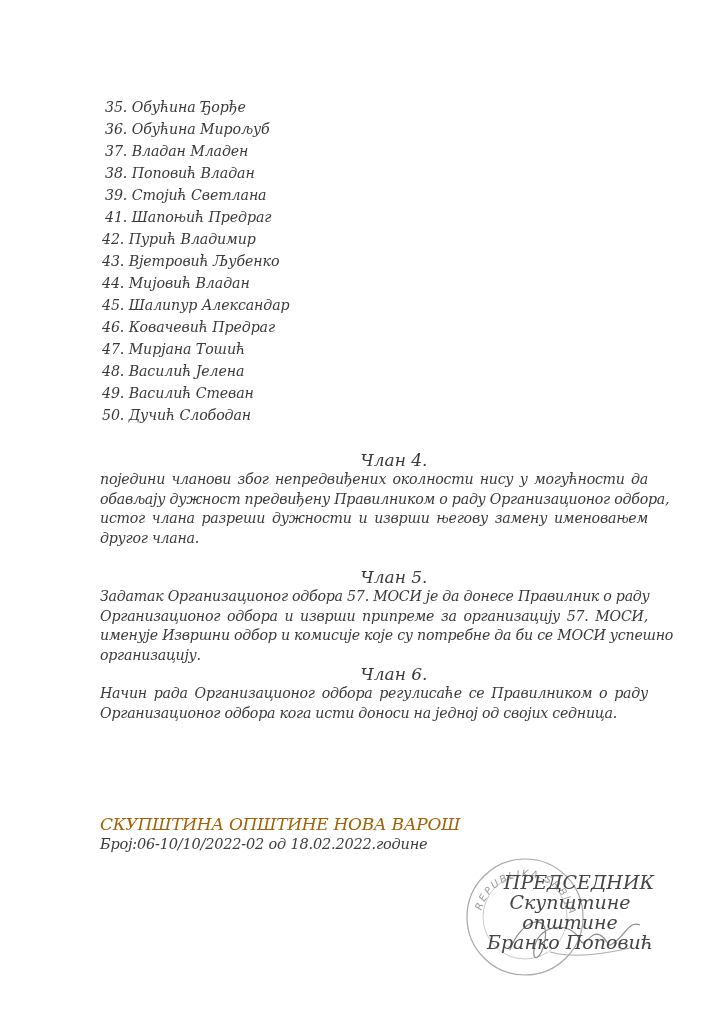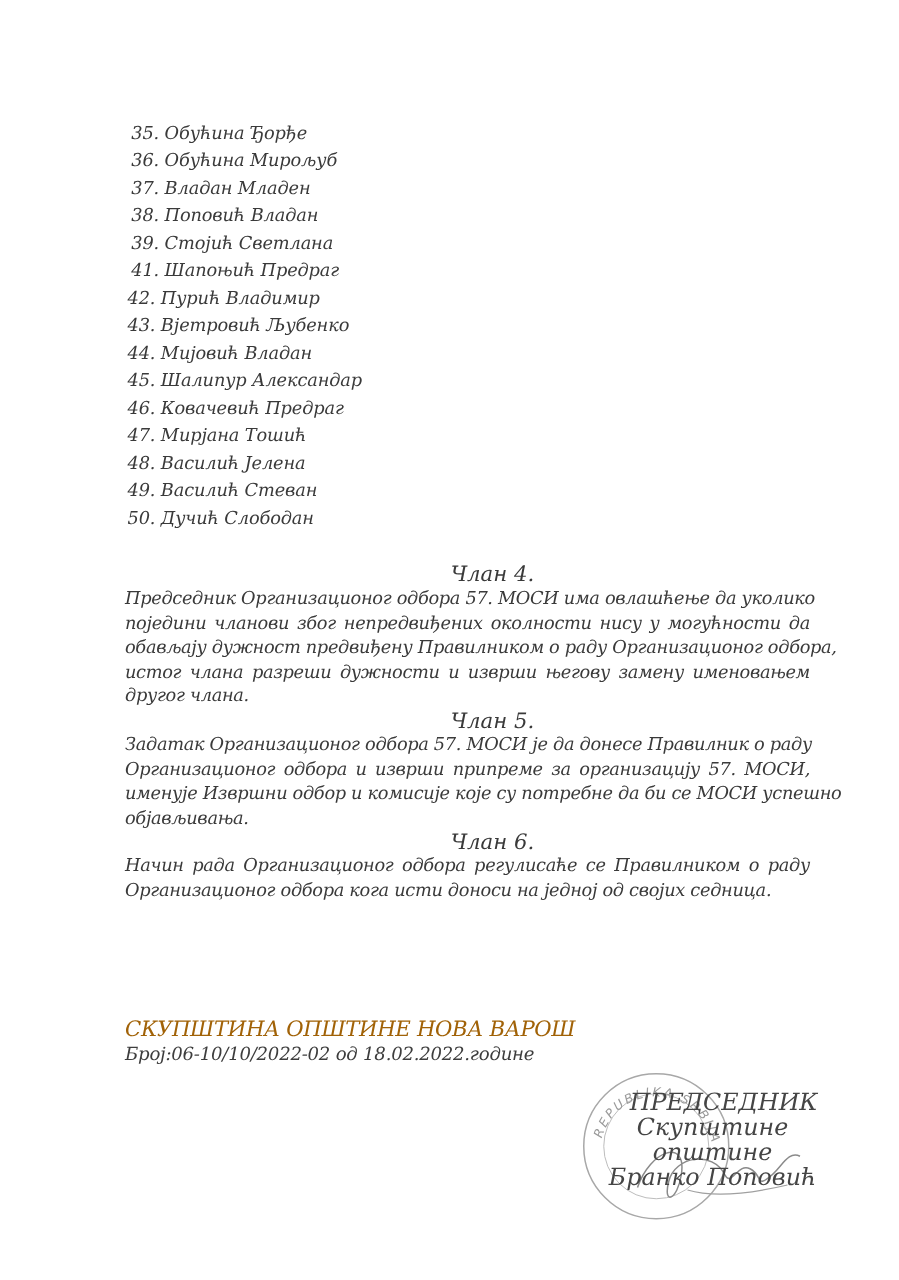--- a/index.html
+++ b/index.html
@@ -54,35 +54,34 @@
     <li style="margin-left:-3px"><span class="num">46.</span> <span>Ковачевић Предраг</span></li>
     <li style="margin-left:-3px"><span class="num">47.</span> <span>Мирјана Тошић</span></li>
     <li style="margin-left:-3px"><span class="num">48.</span> <span>Василић Јелена</span></li>
     <li style="margin-left:-3px"><span class="num">49.</span> <span>Василић Стеван</span></li>
     <li style="margin-left:-3px"><span class="num">50.</span> <span>Дучић Слободан</span></li>
   </ul>
 
   <div class="block" style="top:450px;">
     <div class="heading">Члан 4.</div>
     <div class="para">
-      <span class="ln">Председник Организационог одбора 57. МОСИ има овлашћење да уколико</span>
       <span class="ln">поједини чланови због непредвиђених околности нису у могућности да</span>
       <span class="ln">обављају дужност предвиђену Правилником о раду Организационог одбора,</span>
       <span class="ln">истог члана разреши дужности и изврши његову замену именовањем</span>
       <span class="ln last">другог члана.</span>
     </div>
   </div>
 
   <div class="block" style="top:567px;">
     <div class="heading">Члан 5.</div>
     <div class="para">
       <span class="ln">Задатак Организационог одбора 57. МОСИ је да донесе Правилник о раду</span>
       <span class="ln">Организационог одбора  и изврши припреме за организацију 57. МОСИ,</span>
       <span class="ln">именује Извршни одбор и комисије које су потребне да би се МОСИ успешно</span>
-      <span class="ln last">објављивања.</span>
+      <span class="ln last">организацију.</span>
     </div>
   </div>
 
   <div class="block" style="top:664px;">
     <div class="heading">Члан 6.</div>
     <div class="para">
       <span class="ln">Начин рада Организационог одбора регулисаће се Правилником о раду</span>
       <span class="ln last">Организационог одбора кога исти доноси на једној од својих седница.</span>
     </div>
   </div>

